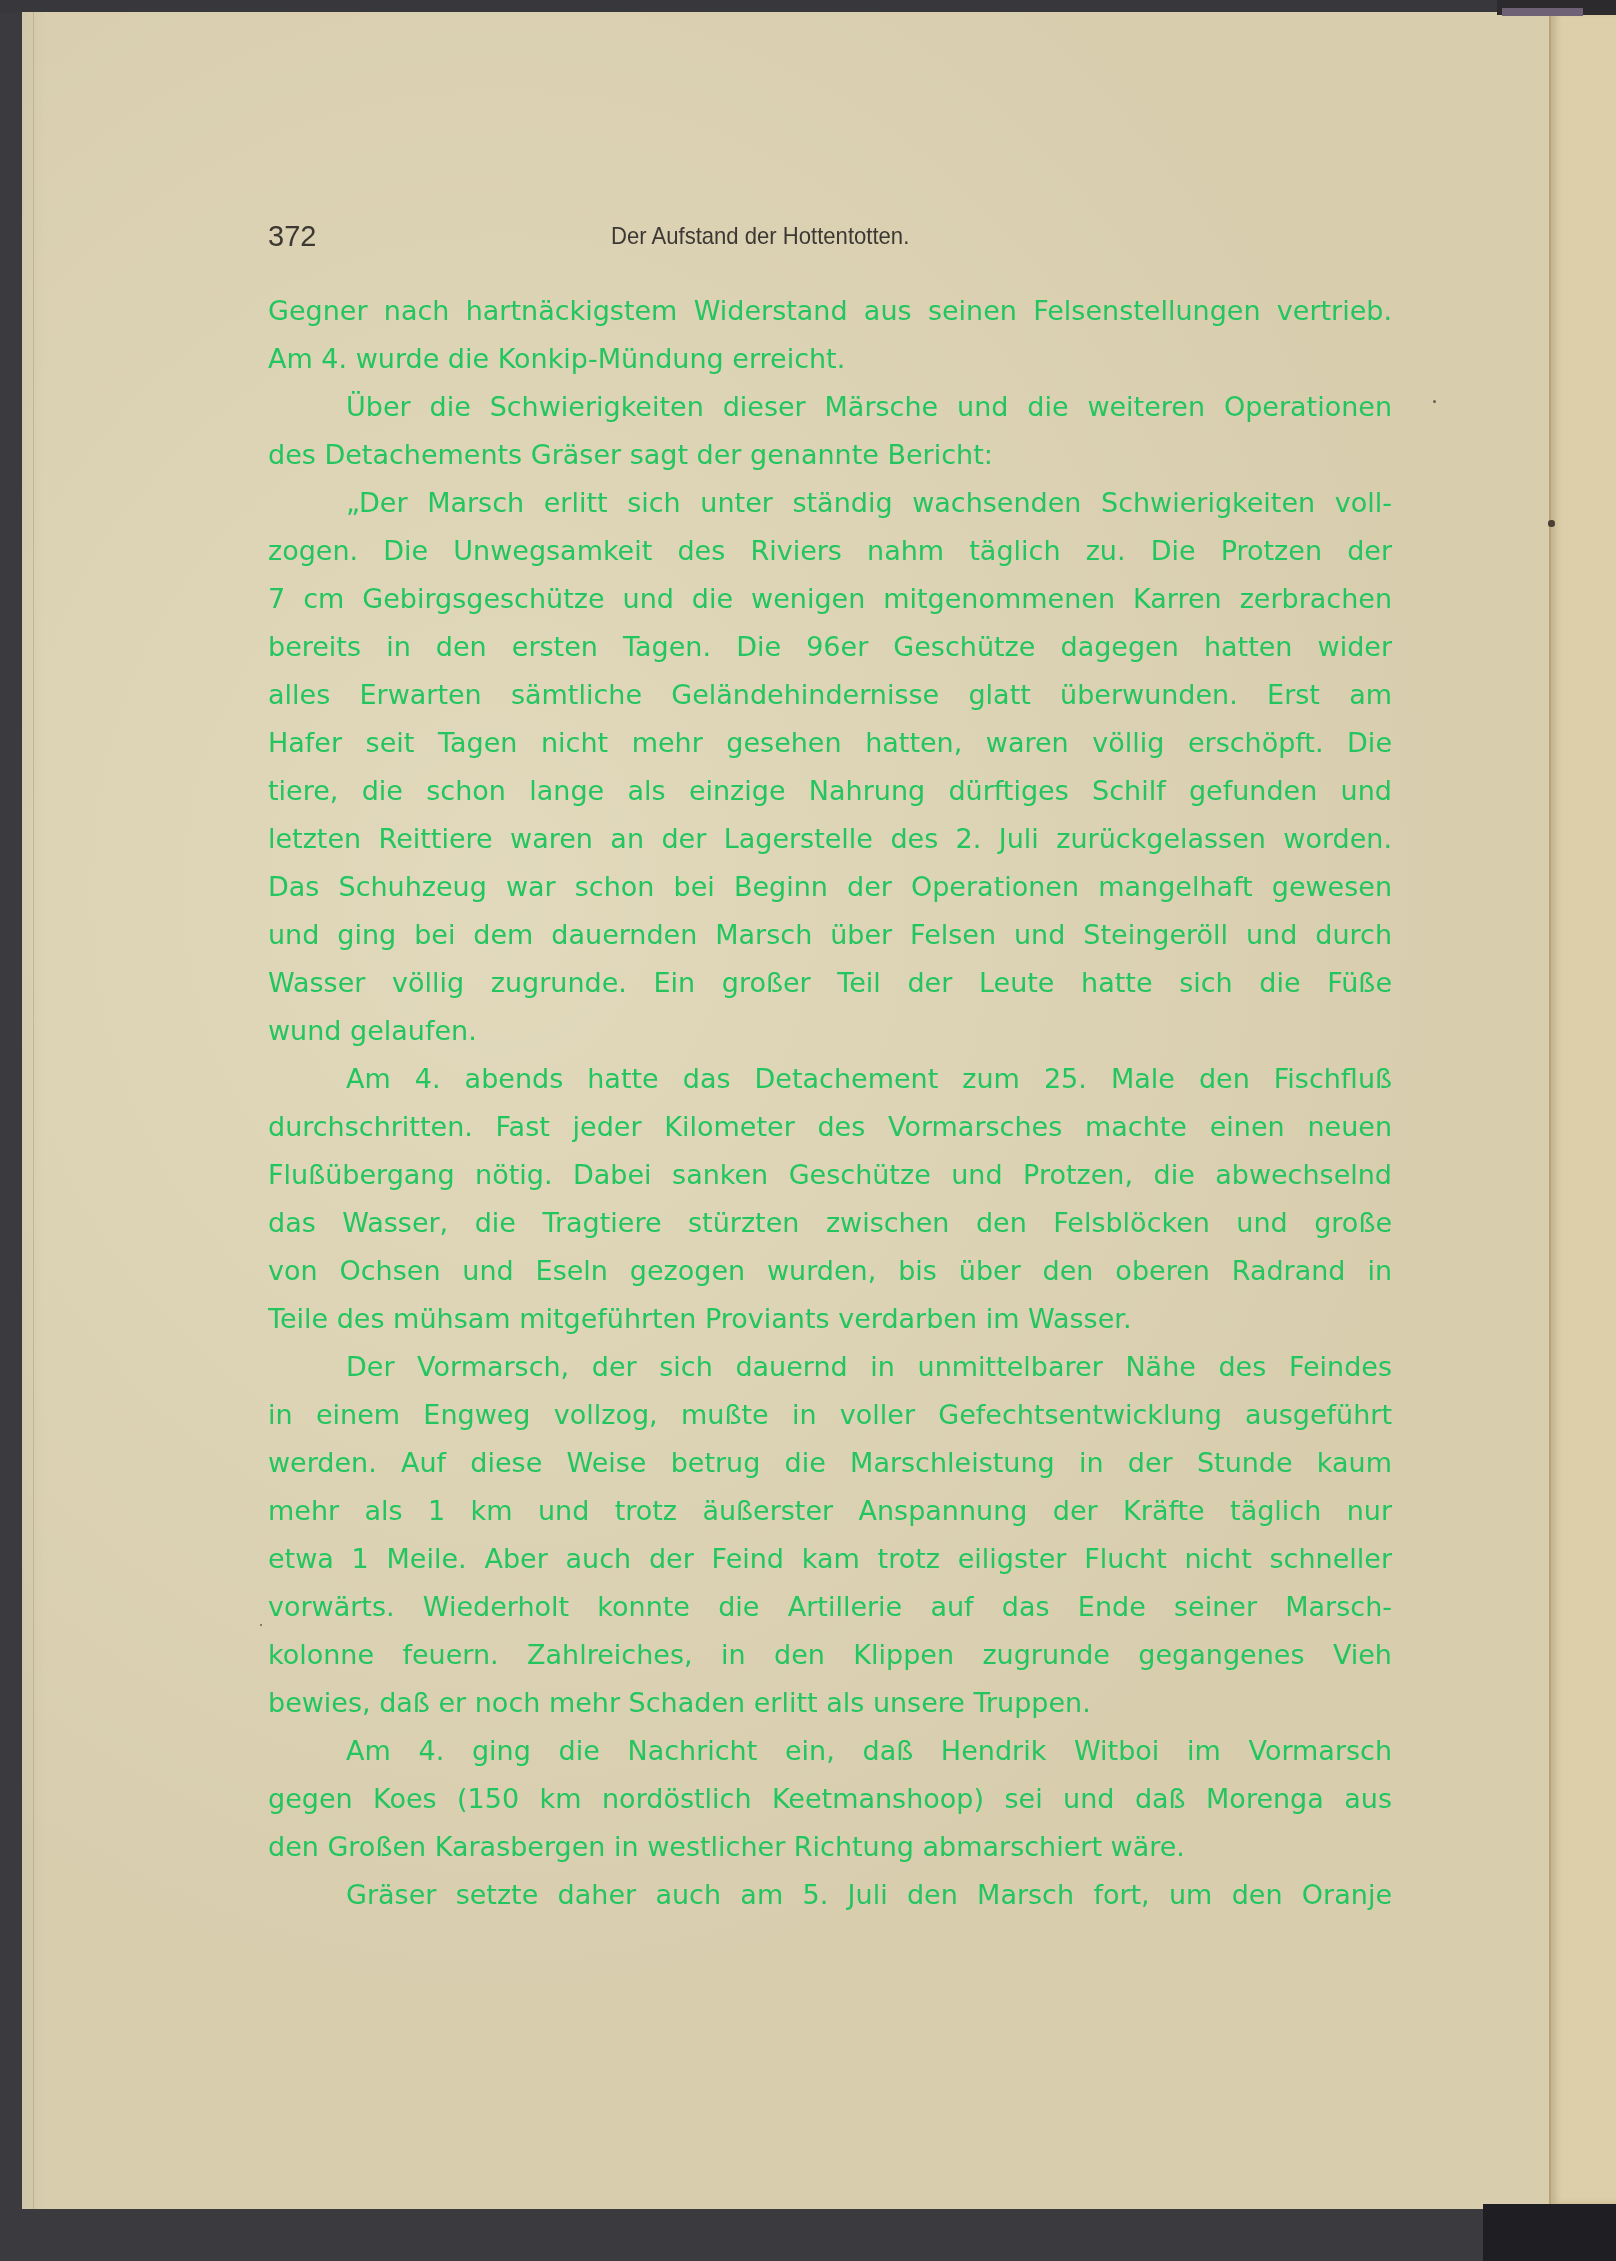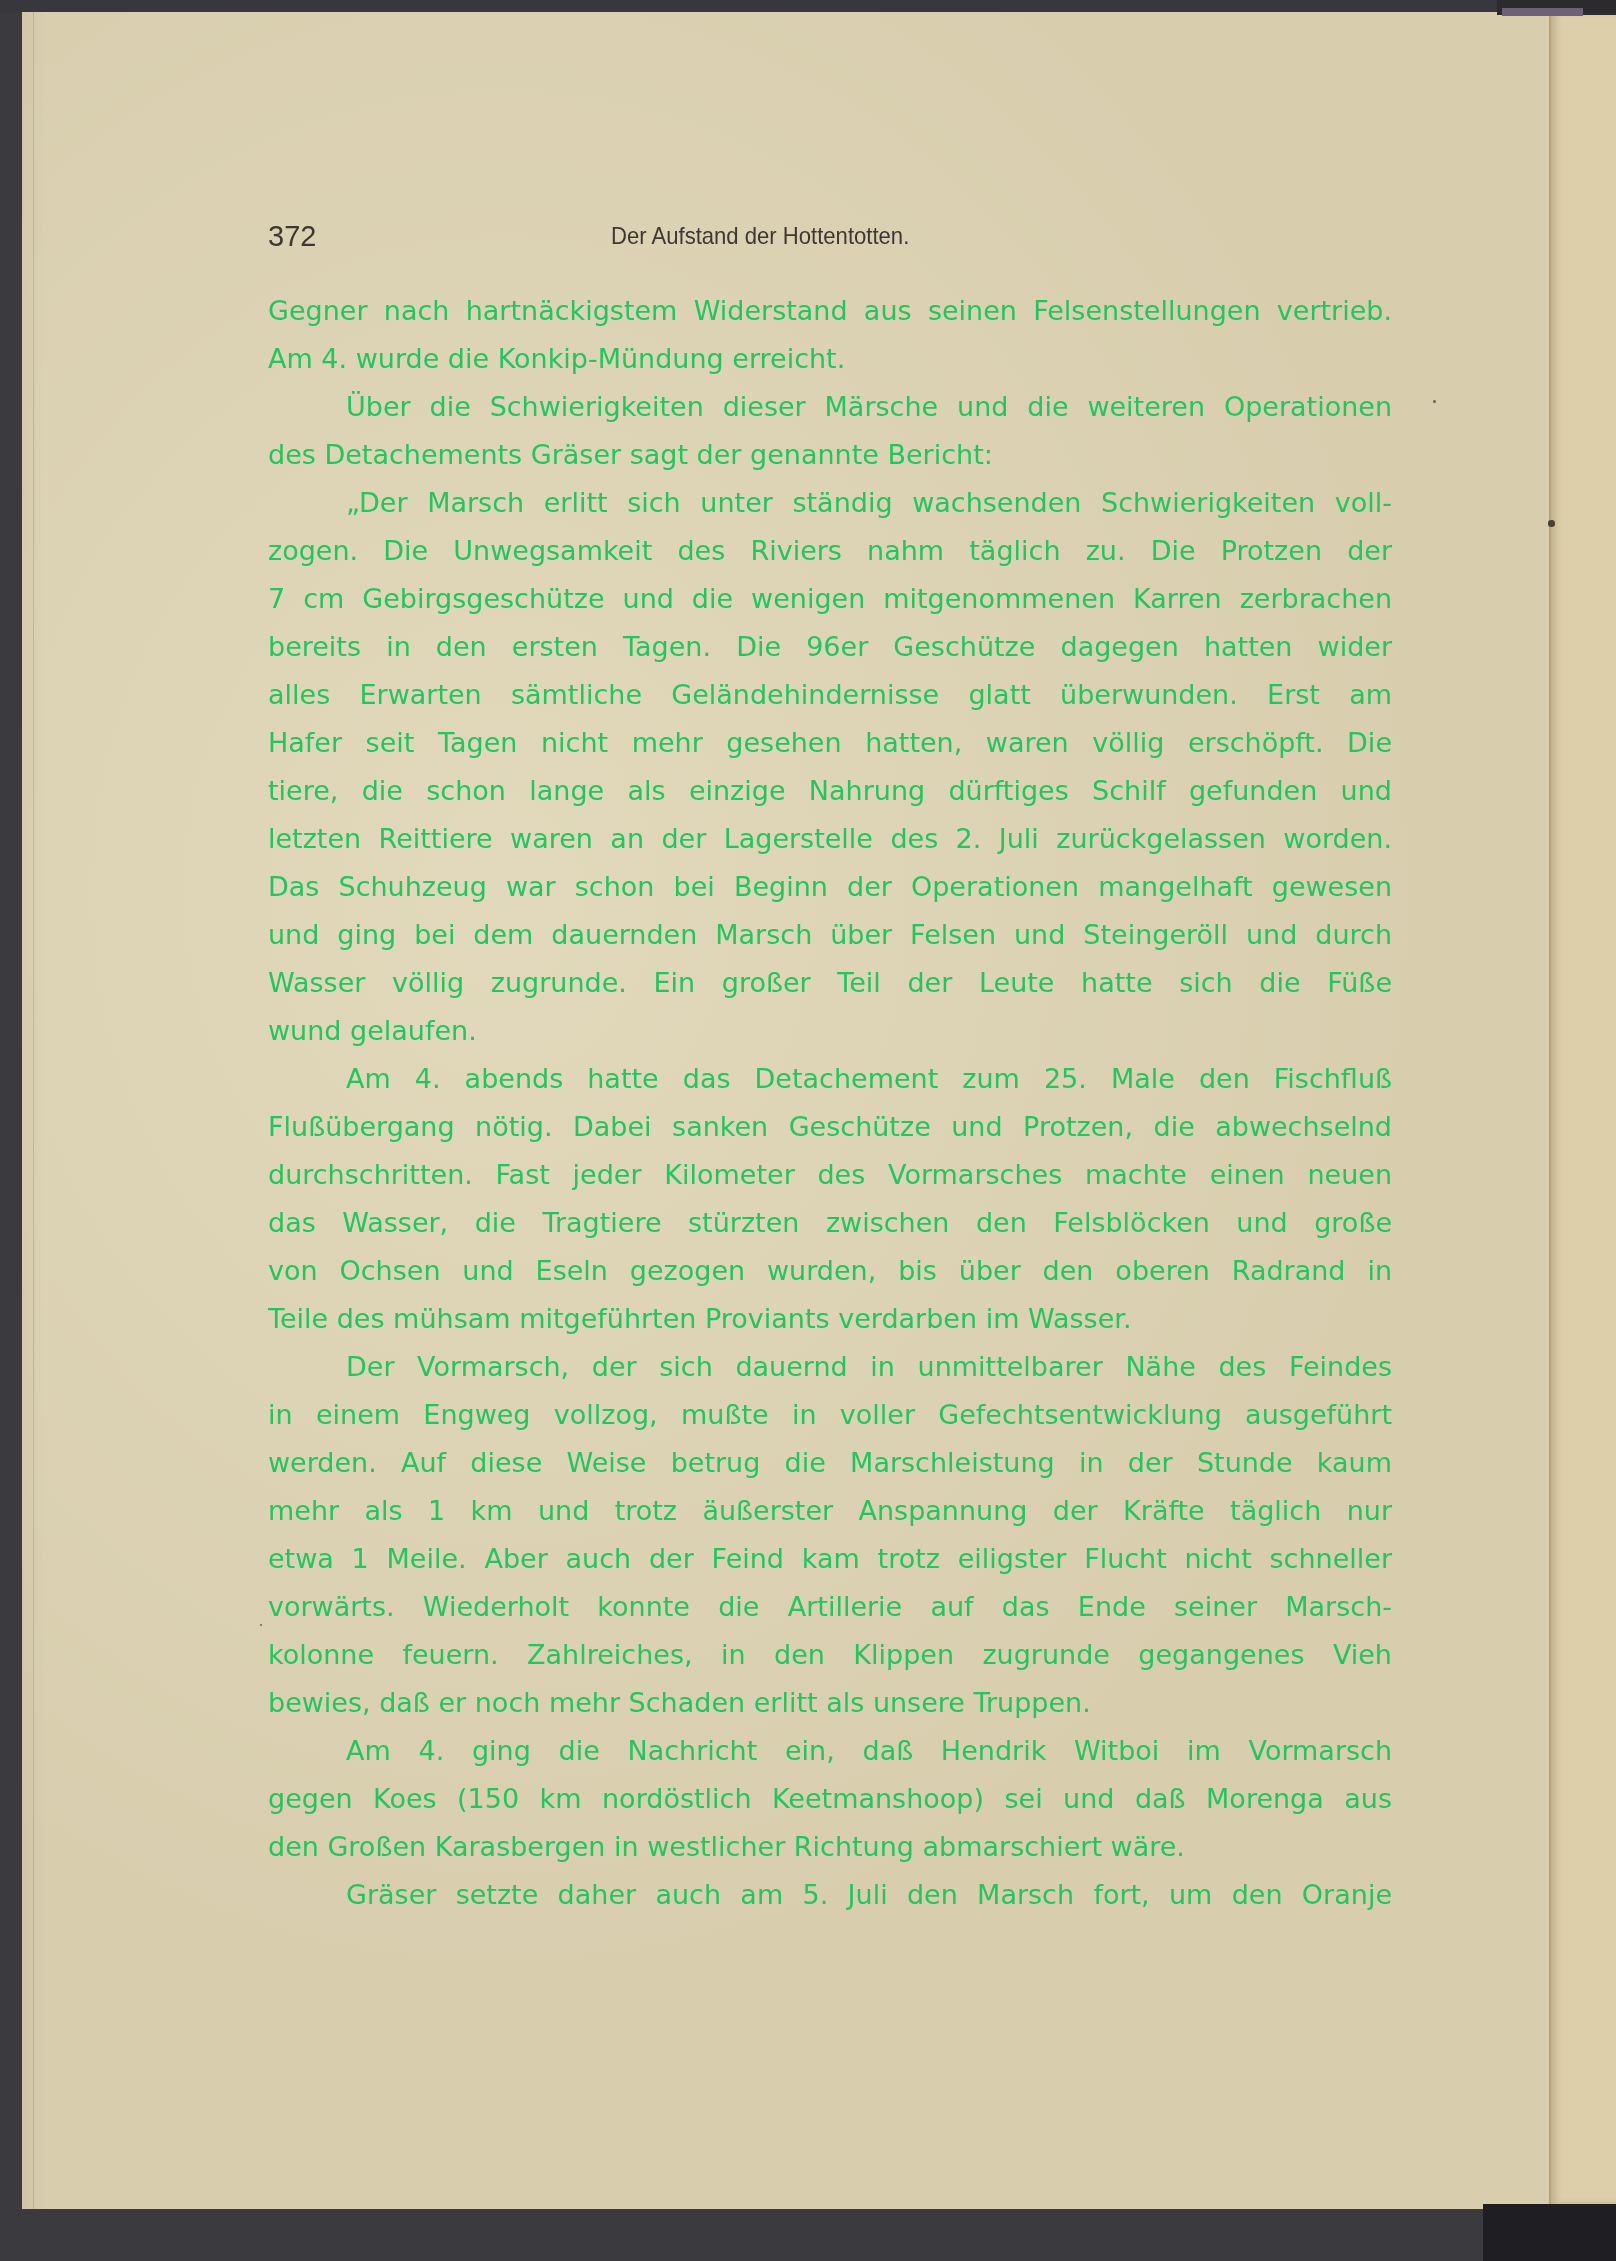--- a/index.html
+++ b/index.html
@@ -114,22 +114,22 @@
     <span class="line">bereits in den ersten Tagen. Die 96er Geschütze dagegen hatten wider</span>
     <span class="line">alles Erwarten sämtliche Geländehindernisse glatt überwunden. Erst am</span>
     <span class="line">Hafer seit Tagen nicht mehr gesehen hatten, waren völlig erschöpft. Die</span>
     <span class="line">tiere, die schon lange als einzige Nahrung dürftiges Schilf gefunden und</span>
     <span class="line">letzten Reittiere waren an der Lagerstelle des 2. Juli zurückgelassen worden.</span>
     <span class="line">Das Schuhzeug war schon bei Beginn der Operationen mangelhaft gewesen</span>
     <span class="line">und ging bei dem dauernden Marsch über Felsen und Steingeröll und durch</span>
     <span class="line">Wasser völlig zugrunde. Ein großer Teil der Leute hatte sich die Füße</span>
     <span class="line last">wund gelaufen.</span>
     <span class="line indent">Am 4. abends hatte das Detachement zum 25. Male den Fischfluß</span>
+    <span class="line">durchschritten. Fast jeder Kilometer des Vormarsches machte einen neuen</span>
     <span class="line">Flußübergang nötig. Dabei sanken Geschütze und Protzen, die abwechselnd</span>
-    <span class="line">durchschritten. Fast jeder Kilometer des Vormarsches machte einen neuen</span>
     <span class="line">das Wasser, die Tragtiere stürzten zwischen den Felsblöcken und große</span>
     <span class="line">von Ochsen und Eseln gezogen wurden, bis über den oberen Radrand in</span>
     <span class="line last">Teile des mühsam mitgeführten Proviants verdarben im Wasser.</span>
     <span class="line indent">Der Vormarsch, der sich dauernd in unmittelbarer Nähe des Feindes</span>
     <span class="line">in einem Engweg vollzog, mußte in voller Gefechtsentwicklung ausgeführt</span>
     <span class="line">werden. Auf diese Weise betrug die Marschleistung in der Stunde kaum</span>
     <span class="line">mehr als 1 km und trotz äußerster Anspannung der Kräfte täglich nur</span>
     <span class="line">etwa 1 Meile. Aber auch der Feind kam trotz eiligster Flucht nicht schneller</span>
     <span class="line">vorwärts. Wiederholt konnte die Artillerie auf das Ende seiner Marsch-</span>
     <span class="line">kolonne feuern. Zahlreiches, in den Klippen zugrunde gegangenes Vieh</span>

